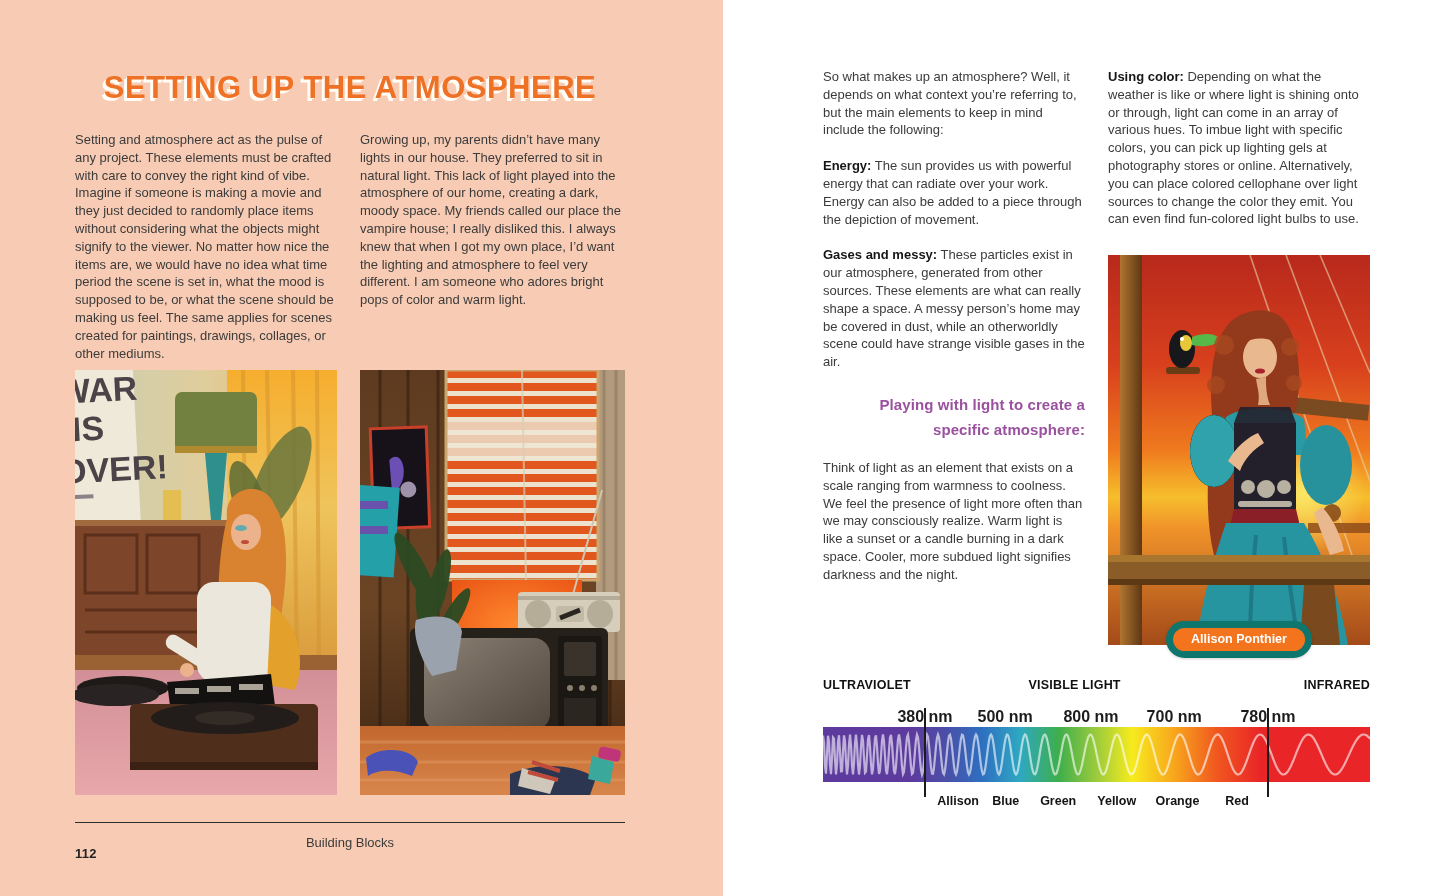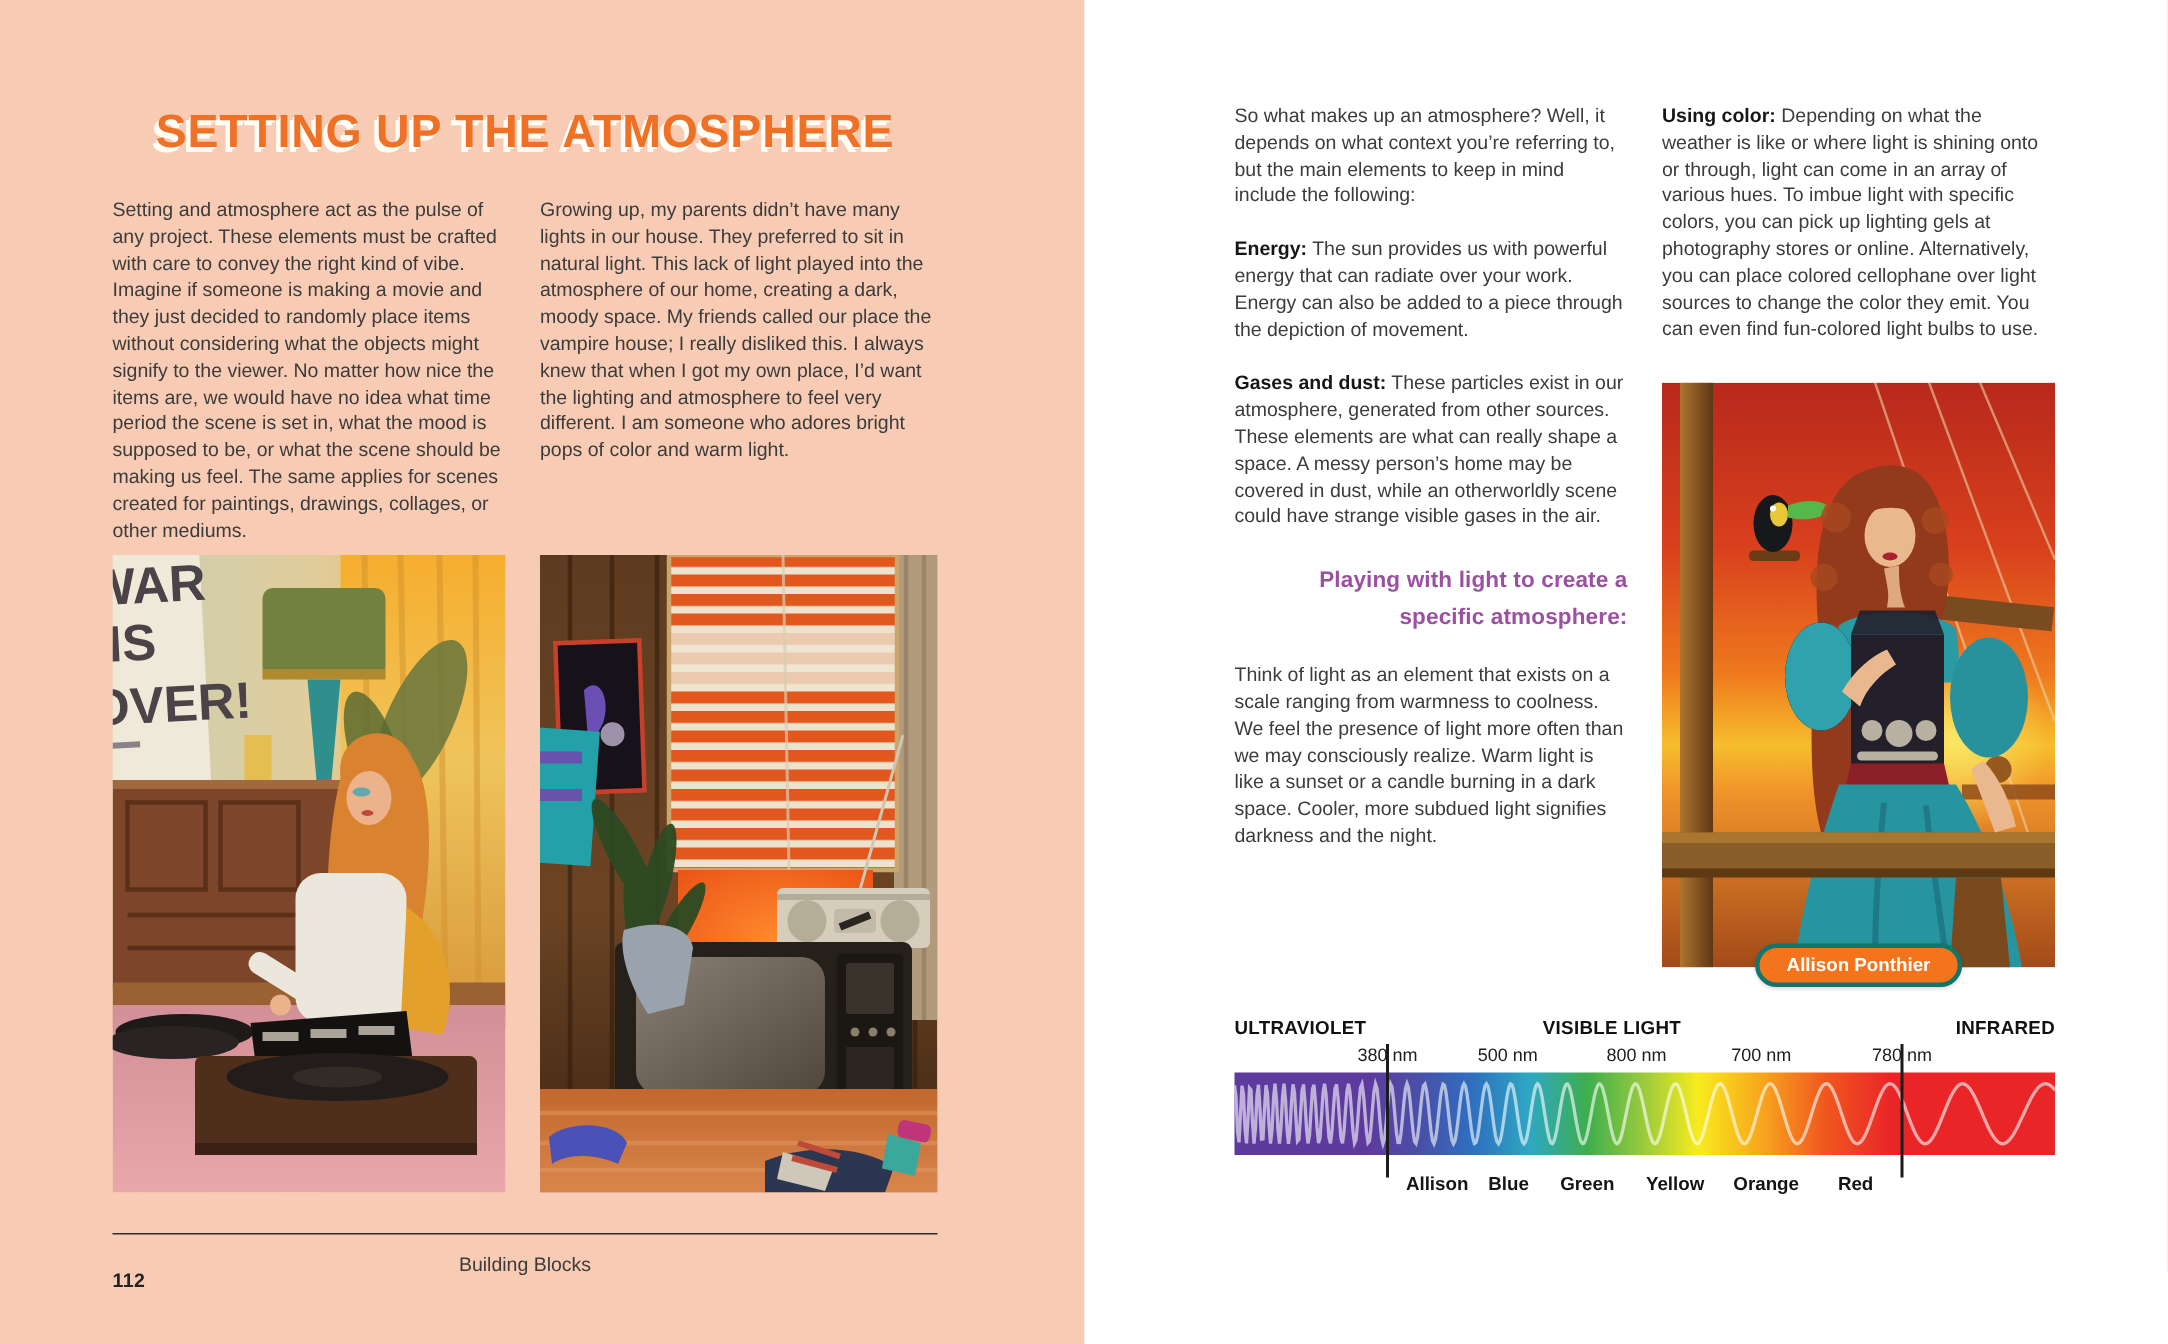--- a/index.html
+++ b/index.html
@@ -44,31 +44,31 @@
   .lead { font-weight:bold; color:#161616; }
   .subheading {
     color:#9b51a0; font-weight:bold; font-size:15px; line-height:25px;
     margin:21px 0 17px 0; letter-spacing:0.1px;text-align:right;
   }
 
   
   .badge {
     position:absolute; left:50%; bottom:-13px; transform:translateX(-50%);
     background:#f4741e; color:#fff; font-weight:bold; font-size:12.5px;
-    padding:4px 18px 5px; border:3px solid #0f766e; border-radius:20px;
+    padding:4px 18px 5px; border:7px solid #0f766e; border-radius:20px;
     white-space:nowrap; box-shadow:0 1px 3px rgba(0,0,0,0.18);
   }
 
   
   .spectrum { position:absolute; left:100px; top:678px; width:547px; }
   .spec-bands { position:relative; height:16px; font-size:12.5px; font-weight:bold; color:#111; letter-spacing:0.2px; }
   .spec-bands .uv  { position:absolute; left:0; }
   .spec-bands .vis { position:absolute; left:46%; transform:translateX(-50%); }
   .spec-bands .ir  { position:absolute; right:0; }
-  .spec-nm { position:relative; height:14px; margin-top:2px; font-size:12px; color:#1c1c1c; }
+  .spec-nm { position:relative; height:14px; margin-top:14px; font-size:16px; color:#1c1c1c;font-weight:bold; }
   .spec-nm span { position:absolute; transform:translateX(-50%); white-space:nowrap; }
   .spec-bar {
     position:relative; margin-top:5px; height:55px;
     background:linear-gradient(90deg,
       #5d3b9e 0%, #5d3b9e 16.5%, #4a4fa8 22.5%, #2e6fc0 29%, #2ea8c2 36%,
       #3eae4d 43%, #9bcb3c 50%, #f7eb1e 56.5%, #f8a81d 64%, #f0571f 72%,
       #e92528 80%, #e92528 100%);
   }
   .spec-bar svg { position:absolute; inset:0; width:100%; height:100%; display:block; }
   .tick { position:absolute; top:-19px; width:2px; height:89px; background:#1b1b1b; z-index:2; }
@@ -254,21 +254,21 @@
       <span class="pagenum">112</span>
       <span class="section">Building Blocks</span>
     </div>
   </div>
 
   <div class="page page-right">
 
     <div class="rcol1 body-text">
       <p>So what makes up an atmosphere? Well, it depends on what context you’re referring to, but the main elements to keep in mind include the following:</p>
       <p><b class="lead">Energy:</b> <span>The sun provides us with powerful energy that can radiate over your work. Energy can also be added to a piece through the depiction of movement.</span></p>
-      <p><b class="lead">Gases and dust:</b> <span>These particles exist in our atmosphere, generated from other sources. These elements are what can really shape a space. A messy person’s home may be covered in dust, while an otherworldly scene could have strange visible gases in the air.</span></p>
+      <p><b class="lead">Gases and messy:</b> <span>These particles exist in our atmosphere, generated from other sources. These elements are what can really shape a space. A messy person’s home may be covered in dust, while an otherworldly scene could have strange visible gases in the air.</span></p>
       <h2 class="subheading">Playing with light to create a specific atmosphere:</h2>
       <p>Think of light as an element that exists on a scale ranging from warmness to coolness. We feel the presence of light more often than we may consciously realize. Warm light is like a sunset or a candle burning in a dark space. Cooler, more subdued light signifies darkness and the night.</p>
     </div>
 
     <div class="rcol2 body-text">
       <p><b class="lead">Using color:</b> <span>Depending on what the weather is like or where light is shining onto or through, light can come in an array of various hues. To imbue light with specific colors, you can pick up lighting gels at photography stores or online. Alternatively, you can place colored cellophane over light sources to change the color they emit. You can even find fun-colored light bulbs to use.</span></p>
     </div>
 
     <div class="photo photo3">
       <div class="photo-inner">

